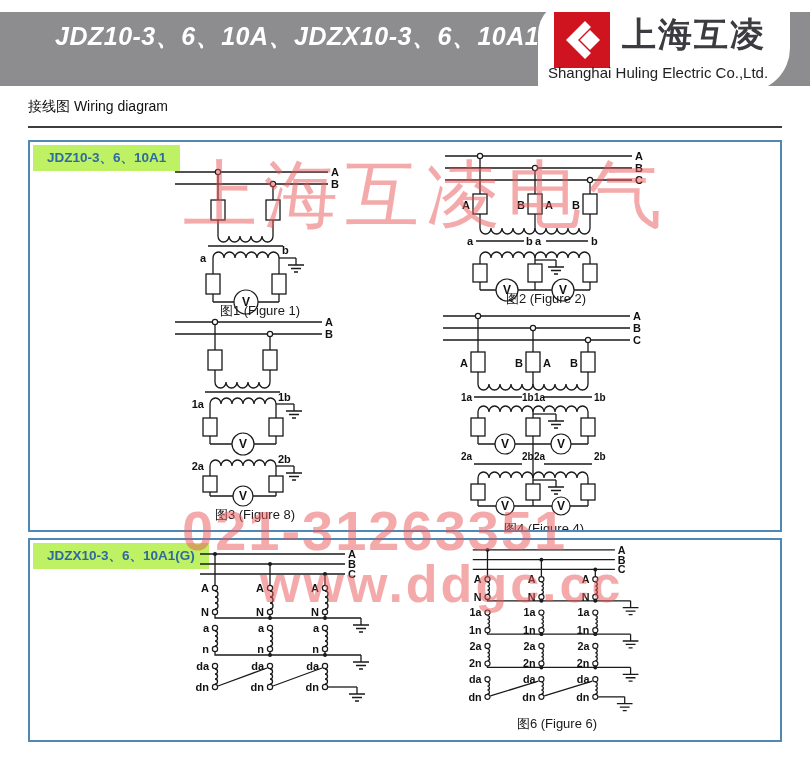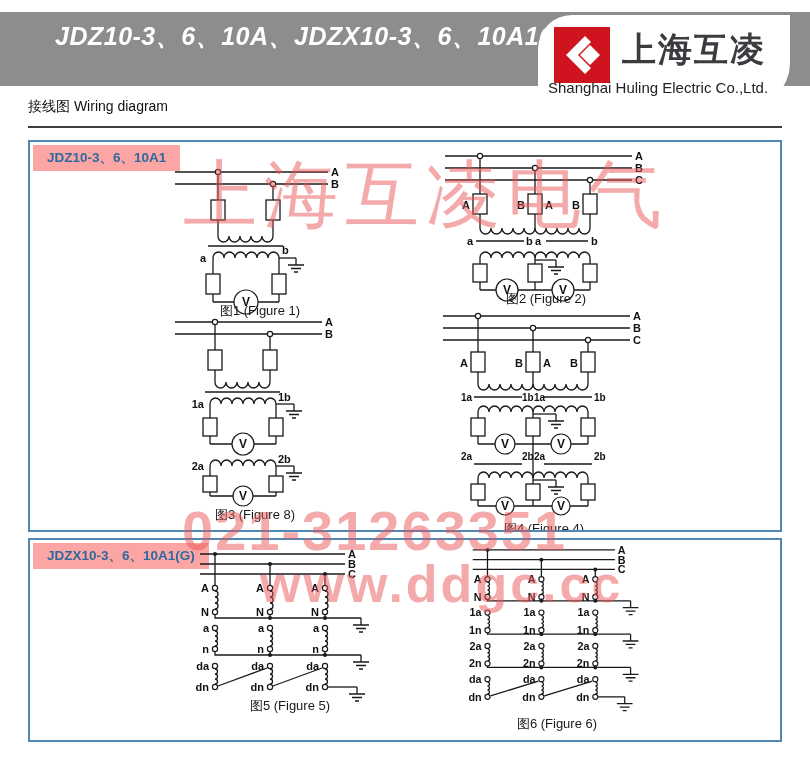--- a/index.html
+++ b/index.html
@@ -2,34 +2,34 @@
 <html><head>
 <meta charset="utf-8">
 <style>
   html,body{margin:0;padding:0;background:#fff;}
   body{width:810px;height:760px;position:relative;font-family:"Liberation Sans",sans-serif;overflow:hidden;}
 
   
   .banner{position:absolute;left:0;top:12px;width:810px;height:74px;background:#8d8d90;z-index:1;}
   .banner .l1{position:absolute;left:55px;top:8px;color:#fff;font-size:25px;font-weight:bold;font-style:italic;letter-spacing:.5px;white-space:nowrap;}
   .banner .l2{position:absolute;left:55px;top:44px;color:#fff;font-size:17px;font-style:italic;letter-spacing:.5px;white-space:nowrap;}
-  .logo-panel{position:absolute;right:20px;top:0;width:252px;height:92px;background:#fff;border-radius:34px 0 44px 0;z-index:2;margin-top:15px;}
+  .logo-panel{position:absolute;right:20px;top:0;width:252px;height:92px;background:#fff;border-radius:34px 0 44px 0;z-index:2;}
   .logo-sq{position:absolute;left:16px;top:12px;width:56px;height:56px;}
   .brand-cn{position:absolute;left:84px;top:12px;font-size:34px;font-weight:600;color:#3b3b40;letter-spacing:2px;white-space:nowrap;}
   .brand-en{position:absolute;left:10px;top:64px;font-size:15px;color:#222;white-space:nowrap;}
 
   
   .sec-title{position:absolute;left:28px;top:98px;font-size:14px;color:#111;z-index:1;white-space:nowrap;}
   .sec-rule{position:absolute;left:28px;top:126px;width:754px;height:2px;background:#3d3d3d;z-index:1;}
 
   
   .wbox{position:absolute;left:28px;background:#fff;border:2px solid #4f87b5;box-sizing:border-box;overflow:hidden;z-index:1;}
   #box1{top:140px;width:754px;height:392px;}
   #box2{top:538px;width:754px;height:204px;padding-left:6px;}
-  .wbox-label{position:absolute;left:3px;top:3px;background:#fca5a5;color:#2f6a9e;font-size:13.5px;font-weight:700;padding:4px 14px;white-space:nowrap;}
+  .wbox-label{position:absolute;left:3px;top:3px;background:#bef264;color:#2f6a9e;font-size:13.5px;font-weight:700;padding:4px 14px;white-space:nowrap;}
 
   .fig{position:absolute;}
   .fig path,.fig line{stroke:#1a1a1a;stroke-width:1.3;fill:none;}
   .fig use{stroke:#1a1a1a;stroke-width:1.3;fill:none;}
   .fig .fz{fill:#fff;stroke:#1a1a1a;stroke-width:1.3;}
   .fig .tl{fill:#fff;stroke:#1a1a1a;stroke-width:1.2;}
   .fig .dot{fill:#1a1a1a;stroke:none;}
   .fig text{fill:#111;font-size:11px;font-weight:600;font-family:"Liberation Sans",sans-serif;}
   .fig .end{text-anchor:end;}
   .fig .vt{font-size:12px;font-weight:700;text-anchor:middle;}
@@ -296,21 +296,20 @@
     <text class="end" x="14" y="107">n</text>
     <text class="end" x="69" y="107">n</text>
     <text class="end" x="124" y="107">n</text>
     <text class="end" x="14" y="124">da</text>
     <text class="end" x="69" y="124">da</text>
     <text class="end" x="124" y="124">da</text>
     <text class="end" x="14" y="145">dn</text>
     <text class="end" x="69" y="145">dn</text>
     <text class="end" x="124" y="145">dn</text>
   </svg>
-  <div class="cap" style="left:165px;top:157px;width:190px">图5 (Figure 5)</div>
 
   <svg class="fig" style="left:437px;top:2px" width="188" height="198" viewBox="0 0 190 202">
     <path d="M5,8 H150 M5,18 H150 M5,28 H150"></path>
     <circle class="dot" cx="20" cy="8" r="2"></circle>
       <circle class="dot" cx="75" cy="18" r="2"></circle>
       <circle class="dot" cx="130" cy="28" r="2"></circle>
     <path d="M20,8 V35 M75,18 V35 M130,28 V35"></path>
     <circle class="tl" cx="20" cy="38" r="2.6"></circle>
       <circle class="tl" cx="75" cy="38" r="2.6"></circle>
       <circle class="tl" cx="130" cy="38" r="2.6"></circle>

